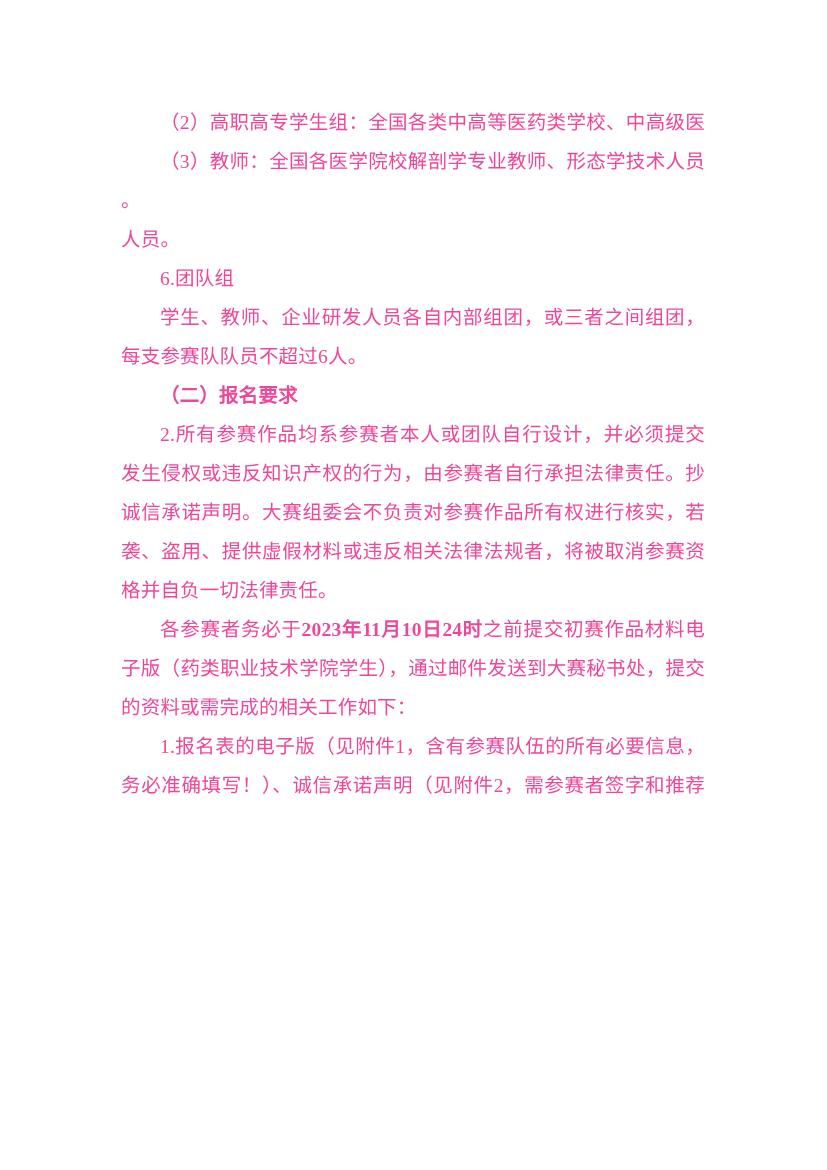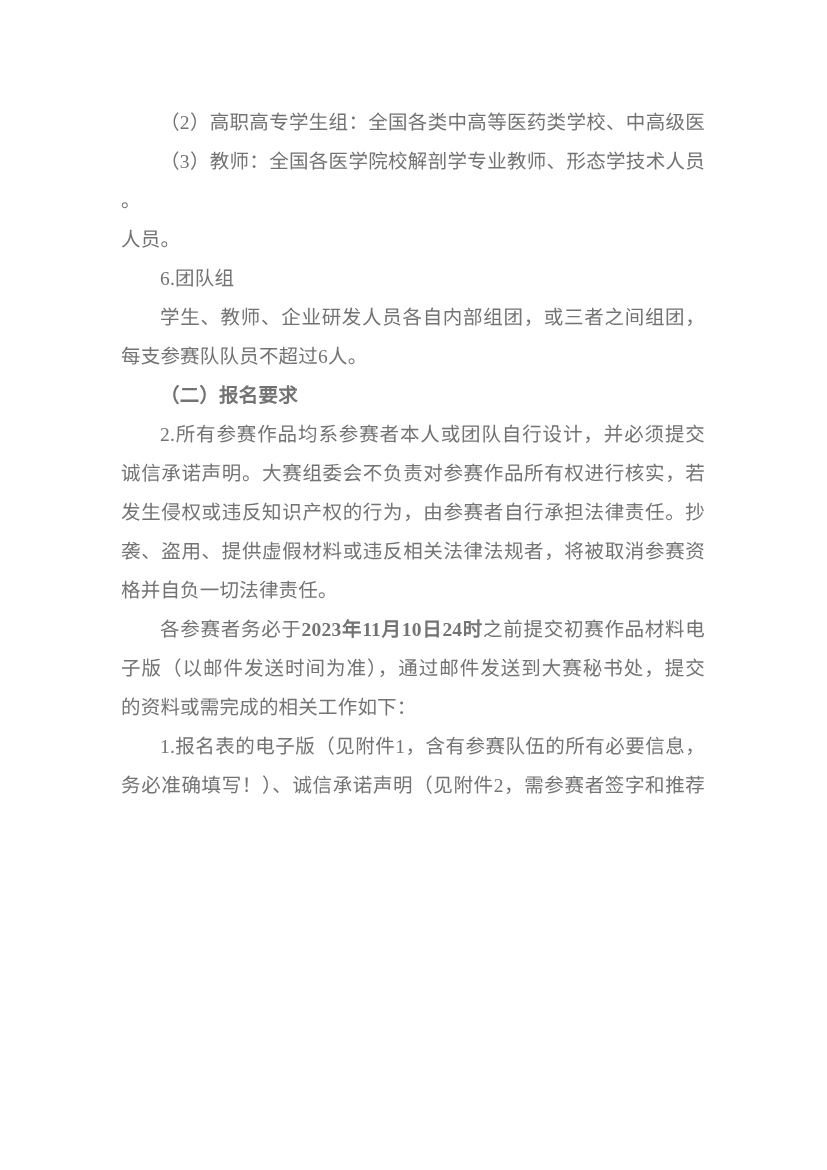--- a/index.html
+++ b/index.html
@@ -18,21 +18,21 @@
   .content {
     position: absolute;
     top: 103px;
     left: 121px;
     width: 584px;
   }
   .line {
     font-size: 19.5px;
     line-height: 39px;
     height: 39px;
-    color: #737373;
+    color: #ec4899;
     text-align: left;
     white-space: nowrap;
     letter-spacing: 0.2px;
     overflow: visible;
   }
   .line.justify {
     white-space: normal;
     text-align: justify;
     text-align-last: justify;
     text-justify: inter-character;
@@ -55,23 +55,23 @@
   <div class="content" id="doc-content">
       <div class="line justify indent"><span>（2）高职高专学生组：全国各类中高等医药类学校、中高级医</span></div>
       <div class="line justify indent"><span>（3）教师：全国各医学院校解剖学专业教师、形态学技术人员</span></div>
       <div class="line"><span>。</span></div>
       <div class="line"><span>人员。</span></div>
       <div class="line indent"><span>6.团队组</span></div>
       <div class="line justify indent"><span>学生、教师、企业研发人员各自内部组团，或三者之间组团，</span></div>
       <div class="line"><span>每支参赛队队员不超过6人。</span></div>
       <div class="line indent heading"><span class="bold">（二）报名要求</span></div>
       <div class="line justify indent"><span>2.所有参赛作品均系参赛者本人或团队自行设计，并必须提交</span></div>
+      <div class="line justify"><span>发生侵权或违反知识产权的行为，由参赛者自行承担法律责任。抄</span></div>
       <div class="line justify"><span>诚信承诺声明。大赛组委会不负责对参赛作品所有权进行核实，若</span></div>
-      <div class="line justify"><span>发生侵权或违反知识产权的行为，由参赛者自行承担法律责任。抄</span></div>
       <div class="line justify"><span>袭、盗用、提供虚假材料或违反相关法律法规者，将被取消参赛资</span></div>
       <div class="line"><span>格并自负一切法律责任。</span></div>
       <div class="line justify indent"><span>各参赛者务必于</span><span class="bold">2023年11月10日24时</span><span>之前提交初赛作品材料电</span></div>
-      <div class="line justify"><span>子版（以邮件发送时间为准），通过邮件发送到大赛秘书处，提交</span></div>
+      <div class="line justify"><span>子版（药类职业技术学院学生），通过邮件发送到大赛秘书处，提交</span></div>
       <div class="line"><span>的资料或需完成的相关工作如下：</span></div>
       <div class="line justify indent"><span>1.报名表的电子版（见附件1，含有参赛队伍的所有必要信息，</span></div>
       <div class="line justify"><span>务必准确填写！）、诚信承诺声明（见附件2，需参赛者签字和推荐</span></div>
     </div>
 </div>
 
 </body></html>

